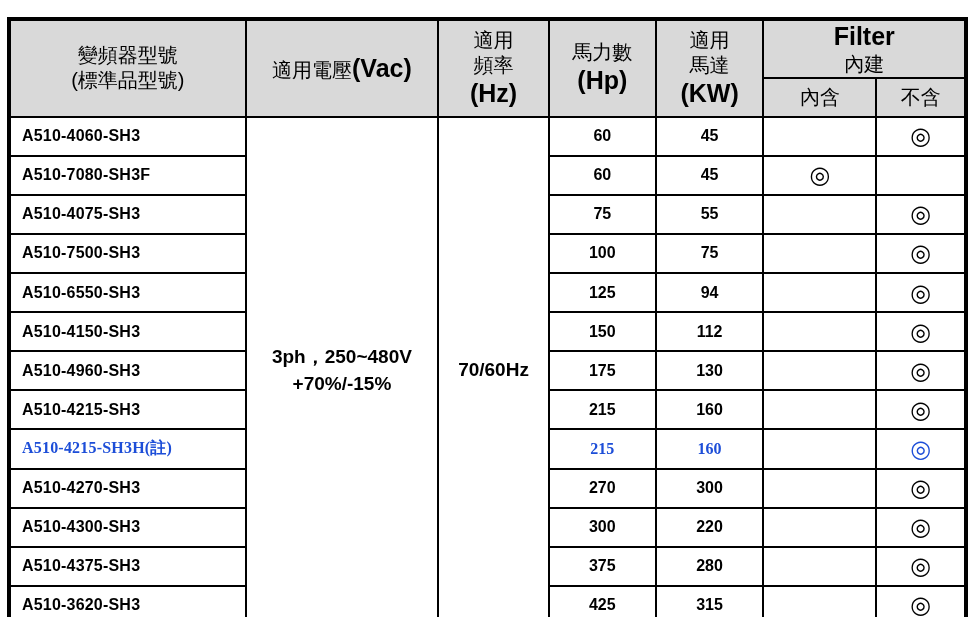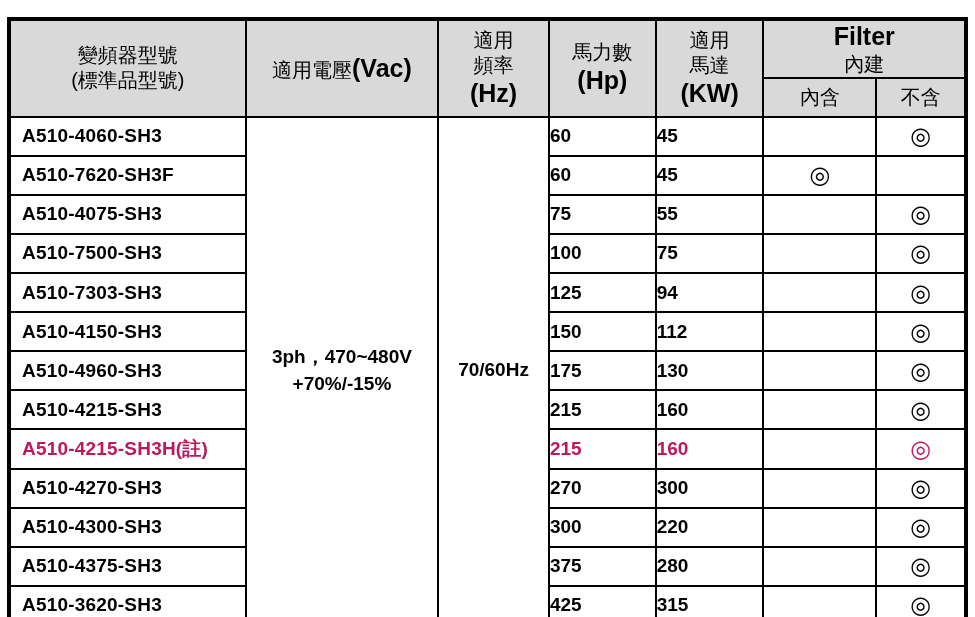--- a/index.html
+++ b/index.html
@@ -32,40 +32,41 @@
     text-align:center;
   }
   .lat{font-weight:bold;font-size:25px;}
   tr.hdr1{height:59px;}
   tr.hdr2{height:38px;}
   tr.data{height:39px;}
   td.model{
     text-align:left;
     padding-left:11px;
     font-weight:bold;
-    font-size:19px;
+    font-size:16px;
     letter-spacing:.2px;
   }
   td.num{
+    text-align:center;
     font-weight:bold;
-    font-size:19px;
+    font-size:16px;
   }
   td.mark{
     text-align:center;
     font-size:24px;
     line-height:1;
     font-weight:normal;
   }
   td.merged{
     text-align:center;
     font-weight:bold;
     font-size:19px;
     line-height:1.45;
   }
-  tr.hl td{color:#be185d;}
+  tr.hl td{color:#1d4ed8;font-family:Liberation Serif, serif;}
   .fline{display:block;}
 </style>
 </head>
 <body>
 
 <div class="wrap">
   <table class="spec">
     <colgroup>
       <col style="width:235px">
         <col style="width:191px">
@@ -105,32 +106,32 @@
       </th>
     </tr>
     <tr class="hdr2">
       <th>內含</th>
       <th>不含</th>
     </tr>
 
     <tr class="data">
       <td class="model">A510-4060-SH3</td>
       <td class="merged" rowspan="13">
-        <span class="fline">3ph，470~480V</span>
+        <span class="fline">3ph，250~480V</span>
         <span class="fline">+70%/-15%</span>
       </td>
       <td class="merged" rowspan="13">70/60Hz</td>
       <td class="num">60</td>
       <td class="num">45</td>
       <td class="mark"></td>
       <td class="mark">◎</td>
     </tr>
 
     <tr class="data">
-      <td class="model">A510-7620-SH3F</td>
+      <td class="model">A510-7080-SH3F</td>
       <td class="num">60</td>
       <td class="num">45</td>
       <td class="mark">◎</td>
       <td class="mark"></td>
     </tr>
 
     <tr class="data">
       <td class="model">A510-4075-SH3</td>
       <td class="num">75</td>
       <td class="num">55</td>
@@ -140,21 +141,21 @@
 
     <tr class="data">
       <td class="model">A510-7500-SH3</td>
       <td class="num">100</td>
       <td class="num">75</td>
       <td class="mark"></td>
       <td class="mark">◎</td>
     </tr>
 
     <tr class="data">
-      <td class="model">A510-7303-SH3</td>
+      <td class="model">A510-6550-SH3</td>
       <td class="num">125</td>
       <td class="num">94</td>
       <td class="mark"></td>
       <td class="mark">◎</td>
     </tr>
 
     <tr class="data">
       <td class="model">A510-4150-SH3</td>
       <td class="num">150</td>
       <td class="num">112</td>

